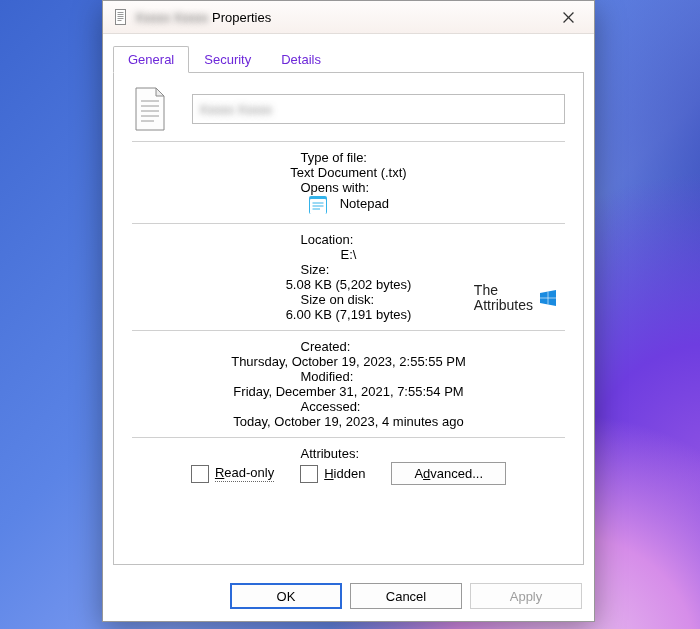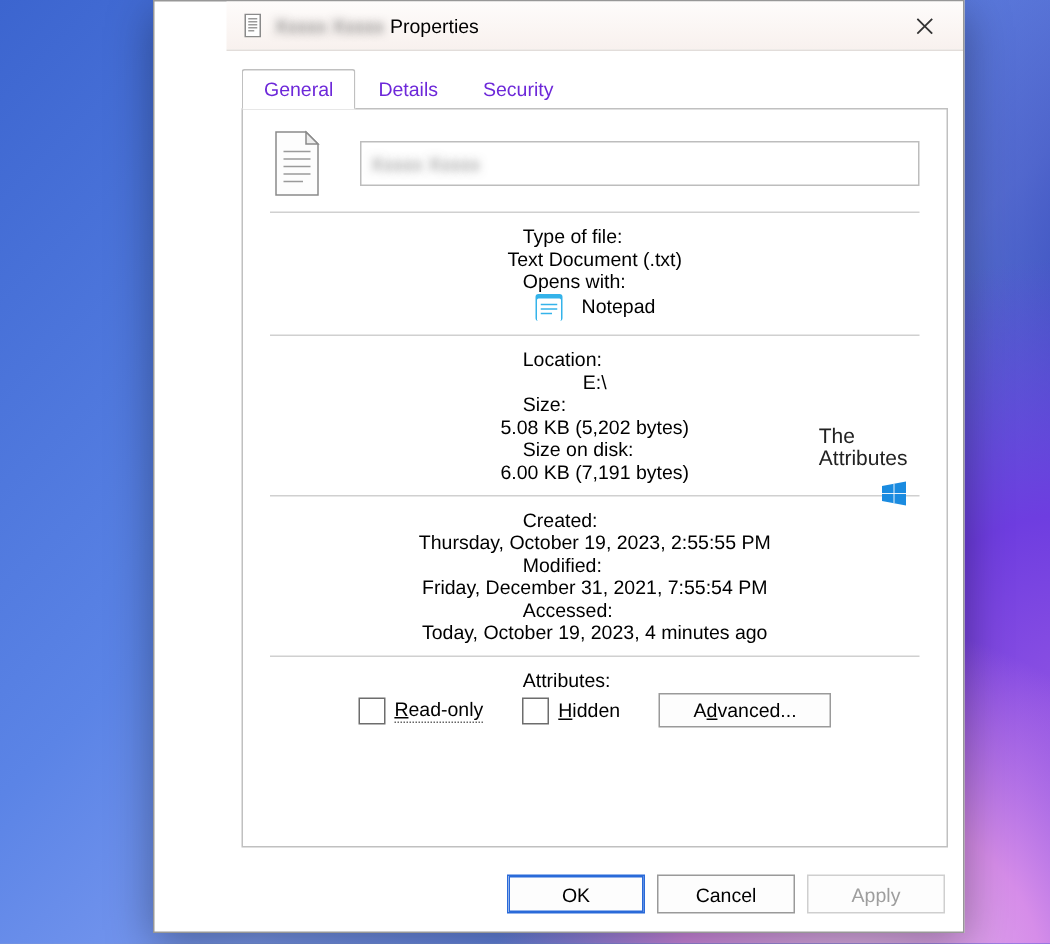--- a/index.html
+++ b/index.html
@@ -26,21 +26,20 @@
     position: absolute;
     left: 102px;
     top: 0;
     width: 491px;
     height: 620px;
     background: #fff;
     border: 1px solid #979797;
     box-shadow: 0 8px 28px rgba(0,0,0,.35);
     display: flex;
     flex-direction: column;
-    padding-left: 48px;
   }
   .titlebar {
     height: 32px;
     display: flex;
     align-items: center;
     padding: 0 6px 0 10px;
     background: linear-gradient(#fefcfb, #f8f1ee);
     border-bottom: 1px solid #e2ddda;
   }
   .titlebar .title-icon {
@@ -135,24 +134,23 @@
     font: inherit;
     cursor:pointer;
   }
   .prog-icon {
     display:inline-flex; vertical-align:middle; margin-right:8px;
     width:20px;height:20px;
   }
   .watermark {
     position:absolute;
     top: 210px; right: 26px;
-    display:flex; align-items:flex-end; gap:6px;
+    display:flex; align-items:center; gap:6px;
     color:#222;
     font-size:14px;
-    flex-direction:column;
   }
   .watermark .wm-flag {
     width:18px;height:18px;
   }
   .attrs-group { display:flex; align-items:center; gap: 26px; }
   .chk {
     display:inline-flex; align-items:center; gap:6px;
     cursor:pointer;
   }
   .chk .box {
@@ -164,21 +162,21 @@
   .adv-btn { margin-left:auto; }
 
   .button-bar {
     display:flex;
     gap: 8px;
     padding: 8px 12px 12px 0;
     justify-content:flex-end;
     border-top: none;
   }
   .button-bar button {
-    width: 92px;
+    width: 112px;
     height: 26px;
     font: inherit;
     background:#fdfdfd;
     border:1px solid #9a9a9a;
     cursor:pointer;
   }
   .button-bar button.primary {
     border: 1px solid #2a6ad9;
     box-shadow: inset 0 0 0 1px #2a6ad9;
     color:#000;
@@ -214,22 +212,22 @@
     <div class="close">
       <svg viewBox="0 0 10 10" width="11" height="11">
         <line x1="0.5" y1="0.5" x2="9.5" y2="9.5" stroke="#333" stroke-width="1.1"></line>
         <line x1="9.5" y1="0.5" x2="0.5" y2="9.5" stroke="#333" stroke-width="1.1"></line>
       </svg>
     </div>
   </div>
 
   <div class="tab-strip">
     <div class="tab active">General</div>
+    <div class="tab">Security</div>
     <div class="tab">Details</div>
-    <div class="tab">Security</div>
   </div>
 
   <div class="tab-page">
 
     <div class="hdr-row">
       <span class="file-icon">
         <svg viewBox="0 0 36 44" width="36" height="44">
           <polygon points="4,1 24,1 32,9 32,43 4,43" fill="#fdfdfd" stroke="#8a8a8a"></polygon>
           <polygon points="24,1 24,9 32,9" fill="#ededed" stroke="#8a8a8a"></polygon>
           <line x1="9" y1="14" x2="27" y2="14" stroke="#9a9a9a"></line>

